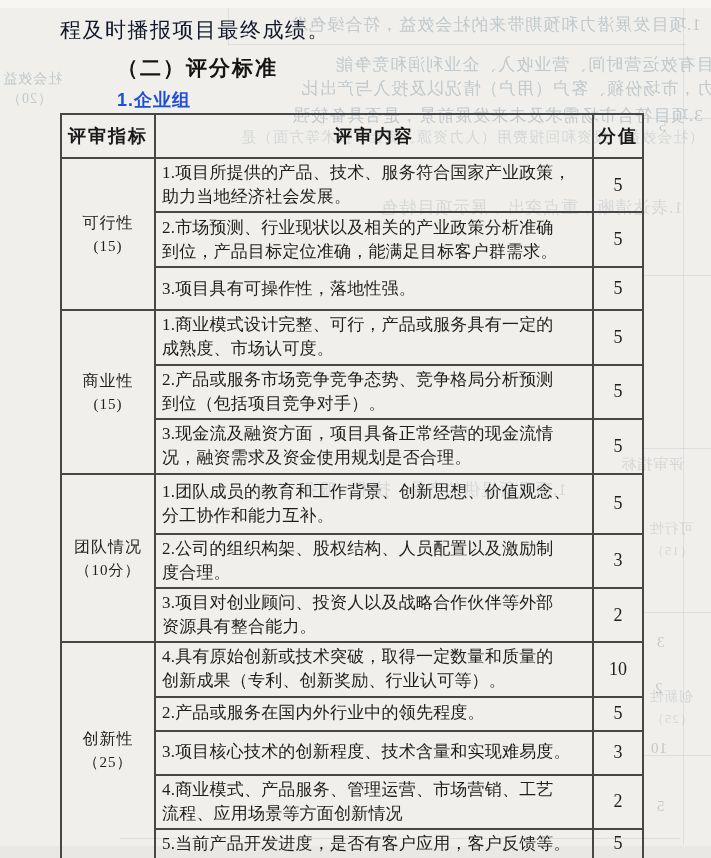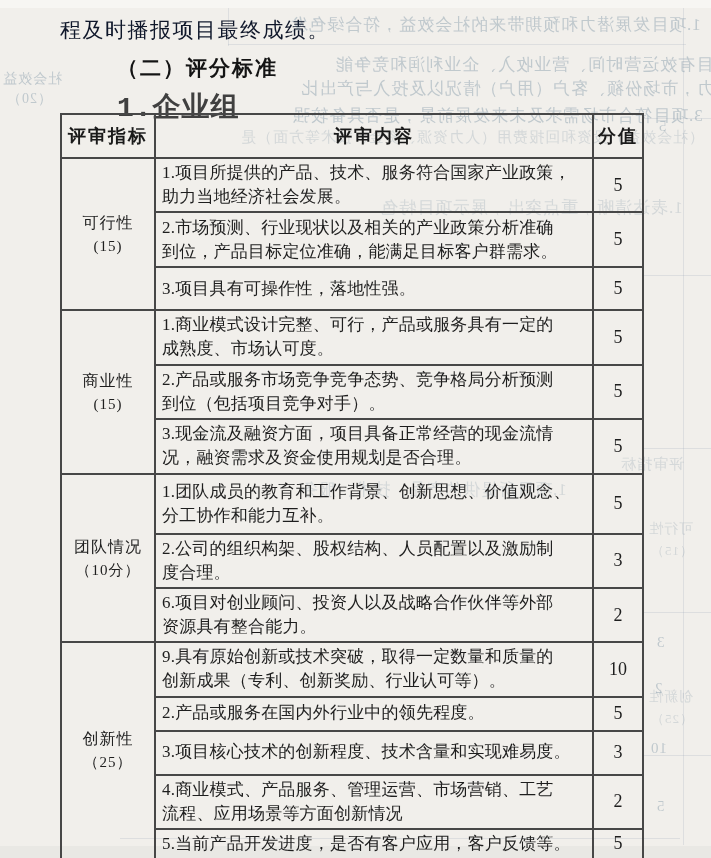--- a/index.html
+++ b/index.html
@@ -19,22 +19,22 @@
     position:absolute; left:60px; top:16px; width:560px;
     font-size:21px; letter-spacing:1.5px; color:#0f172a;
   }
   .h-section {
     position:absolute; left:117px; top:54px;
     font-family:"Liberation Sans","DejaVu Sans",sans-serif;
     font-weight:bold; font-size:21px; letter-spacing:2px; color:#141414;
   }
   .h-sub {
     position:absolute; left:117px; top:88px;
-    font-family:Liberation Mono, monospace;
-    font-weight:bold; font-size:28px; letter-spacing:1px; color:#404040;
+    font-family:Liberation Sans, sans-serif;
+    font-weight:bold; font-size:18px; letter-spacing:1px; color:#1d4ed8;
   }
 
   table.score-table {
     position:absolute; left:60px; top:113px;
     border-collapse:collapse; table-layout:fixed; width:582px;
     background:transparent;
   }
   .score-table col.c1 { width:94px; }
   .score-table col.c2 { width:438px; }
   .score-table col.c3 { width:50px; }
@@ -171,31 +171,31 @@
       <td class="content">1.团队成员的教育和工作背景、创新思想、价值观念、
 分工协作和能力互补。</td>
       <td class="score">5</td>
     </tr>
     <tr style="height:52px;">
       <td class="content">2.公司的组织构架、股权结构、人员配置以及激励制
 度合理。</td>
       <td class="score">3</td>
     </tr>
     <tr style="height:49px;">
-      <td class="content">6.项目对创业顾问、投资人以及战略合作伙伴等外部
+      <td class="content">3.项目对创业顾问、投资人以及战略合作伙伴等外部
 资源具有整合能力。</td>
       <td class="score">2</td>
     </tr>
 
     <tr style="height:49px;">
       <td class="cat" rowspan="5">
         <div>创新性</div>
         <div class="cat-label">（25）</div>
       </td>
-      <td class="content">9.具有原始创新或技术突破，取得一定数量和质量的
+      <td class="content">4.具有原始创新或技术突破，取得一定数量和质量的
 创新成果（专利、创新奖励、行业认可等）。</td>
       <td class="score">10</td>
     </tr>
     <tr style="height:34px;">
       <td class="content">2.产品或服务在国内外行业中的领先程度。</td>
       <td class="score">5</td>
     </tr>
     <tr style="height:44px;">
       <td class="content">3.项目核心技术的创新程度、技术含量和实现难易度。</td>
       <td class="score">3</td>

